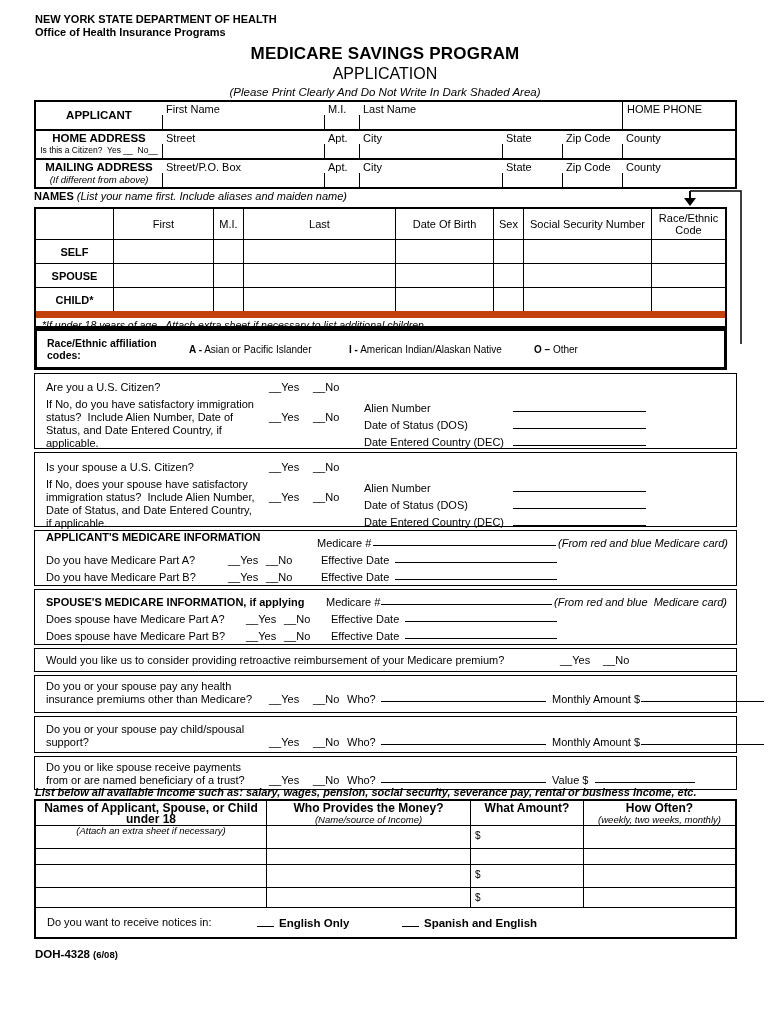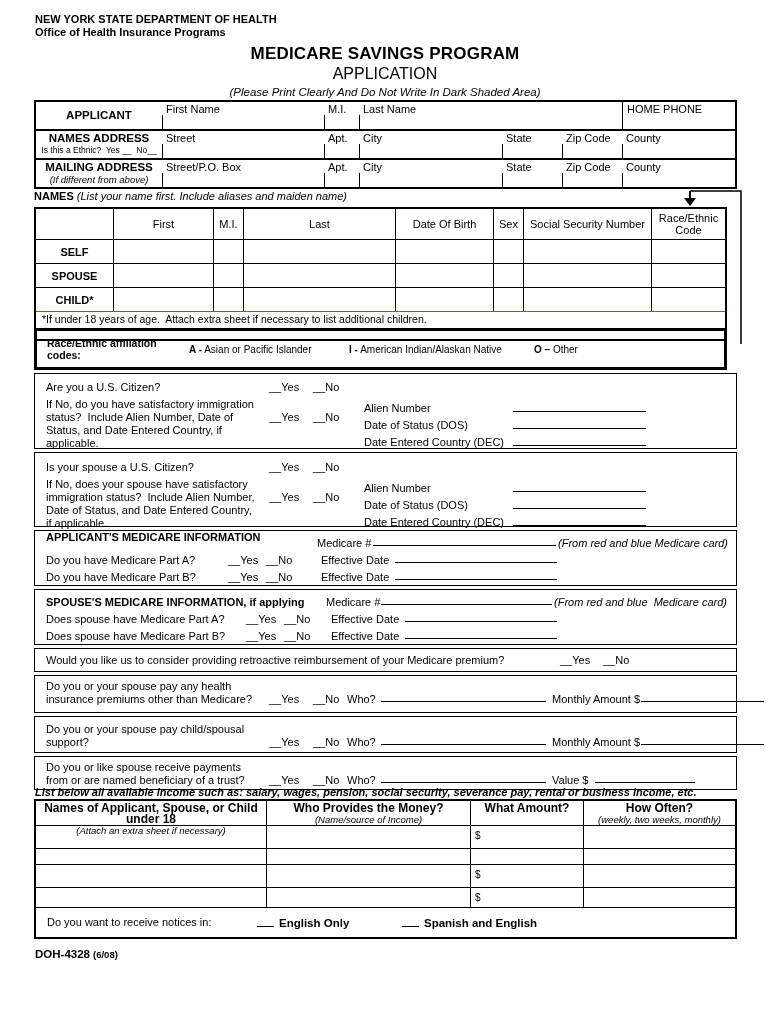--- a/index.html
+++ b/index.html
@@ -34,21 +34,21 @@
   
   .namescap { left:34px; top:190px; width:693px; text-align:left; font-size:11px; }
   .ntable { left:34px; top:207px; width:693px; border:2px solid #000; }
   .nrow { display:flex; }
   .nhead { height:30px; }
   .ndata { height:24px; border-top:1px solid #000; }
   .ncell { border-right:1px solid #000; display:flex; align-items:center; justify-content:center; text-align:center; line-height:12px; }
   .ncell:last-child { border-right:none; }
   .c0{width:78px;} .c1{width:100px;} .c2{width:30px;} .c3{width:152px;} .c4{width:98px;} .c5{width:30px;} .c6{width:128px;} .c7{flex:1;}
   .nrowlbl { font-weight:bold; font-size:11px; }
-  .nfoot { border-top:1px solid #c2410c; height:28px; font-size:10.5px; padding:1px 0 0 6px; }
+  .nfoot { border-top:7px solid #c2410c; height:15px; font-size:10.5px; font-style:italic; padding:1px 0 0 6px; }
 
   
   .racebox { left:34px; top:328px; width:693px; height:42px; border:3px solid #000; display:flex; align-items:center; }
   .racelbl { width:152px; padding-left:10px; font-weight:bold; font-size:10.5px; }
   .racegrid { flex:1; font-size:10px; }
   .racerow { display:flex; line-height:15px; }
   .rc1{width:160px;} .rc2{width:185px;} .rc3{width:92px;} .rc4{flex:1;}
 
   
   .qbox { left:34px; width:703px; border:1.5px solid #000; position:absolute; font-size:11px; }
@@ -100,22 +100,22 @@
       <div class="lblcell">
           <span class="lblmain">APPLICANT</span>
         </div>
       <div class="fcell tick" style="width:162px"><span>First Name</span></div>
       <div class="fcell tick" style="width:35px"><span>M.I.</span></div>
       <div class="fcell tick" style="width:263px"><span>Last Name</span></div>
       <div class="fcell fullline" style="flex:1"><span>HOME PHONE</span></div>
     </div>
     <div class="approw r2">
       <div class="lblcell">
-        <span class="lblmain">NAMES ADDRESS</span>
-        <span class="lblsub pre">Is this a Ethnic?  Yes __  No__</span>
+        <span class="lblmain">HOME ADDRESS</span>
+        <span class="lblsub pre">Is this a Citizen?  Yes __  No__</span>
       </div>
       <div class="fcell tick" style="width:162px"><span>Street</span></div>
       <div class="fcell tick" style="width:35px"><span>Apt.</span></div>
       <div class="fcell tick" style="width:143px"><span>City</span></div>
       <div class="fcell tick" style="width:60px"><span>State</span></div>
       <div class="fcell tick" style="width:60px"><span>Zip Code</span></div>
       <div class="fcell tick" style="flex:1"><span>County</span></div>
     </div>
     <div class="approw r3">
       <div class="lblcell">

